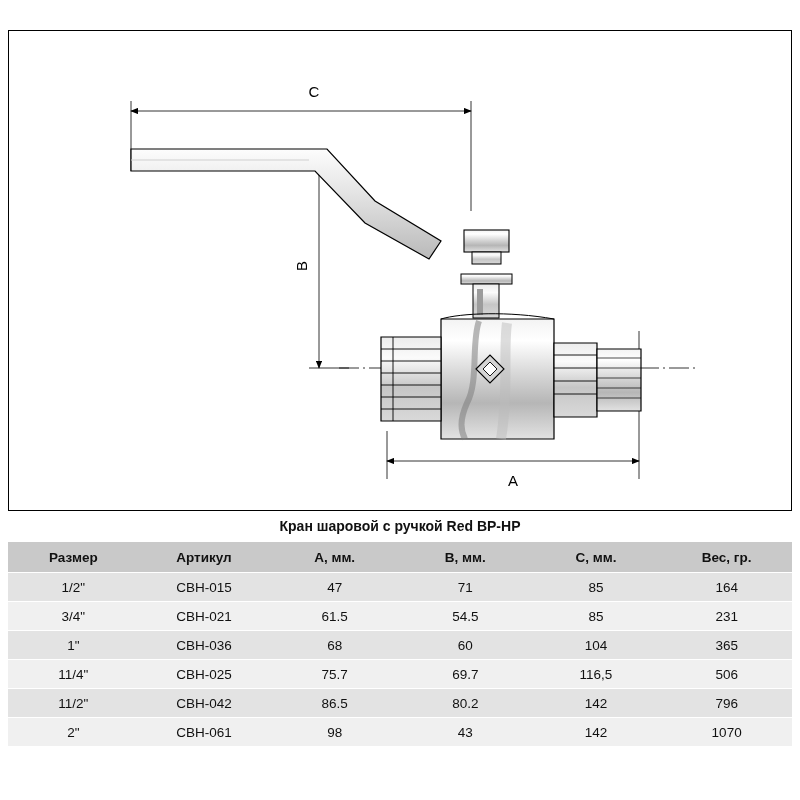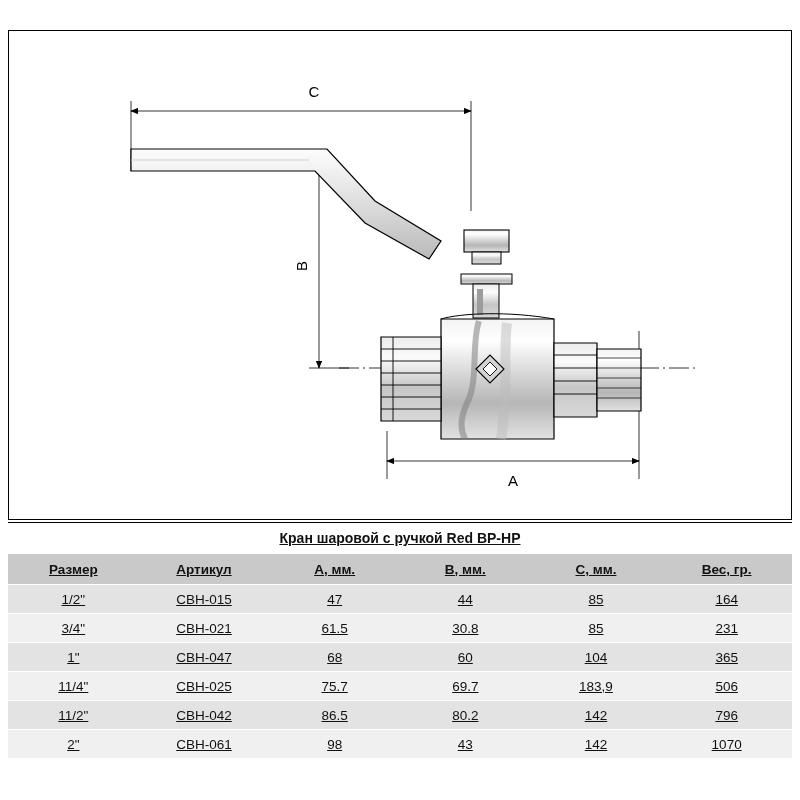--- a/index.html
+++ b/index.html
@@ -35,23 +35,22 @@
   .drawing-svg {
     position: absolute;
     left: 0;
     top: 0;
   }
 
   
   .spec-table-wrap {
     position: absolute;
     left: 8px;
-    top: 522px;
+    top: 510px;
     width: 784px;
-    text-decoration: underline;
   }
   table.spec {
     border-collapse: collapse;
     width: 784px;
     table-layout: fixed;
   }
   table.spec td, table.spec th {
     border-top: 1px solid #ffffff;
     border-bottom: 1px solid #ffffff;
     padding: 0;
@@ -211,46 +210,46 @@
           <td class="cell-num">A, мм.</td>
           <td class="cell-num">B, мм.</td>
           <td class="cell-num">C, мм.</td>
           <td class="cell-num">Вес, гр.</td>
         </tr>
 
         <tr class="row-a">
           <td>1/2"</td>
           <td>CBH-015</td>
           <td>47</td>
-          <td>44</td>
+          <td>71</td>
           <td>85</td>
           <td>164</td>
         </tr>
         <tr class="row-b">
           <td>3/4"</td>
           <td>CBH-021</td>
           <td>61.5</td>
-          <td>30.8</td>
+          <td>54.5</td>
           <td>85</td>
           <td>231</td>
         </tr>
         <tr class="row-a">
           <td>1"</td>
-          <td>CBH-047</td>
+          <td>CBH-036</td>
           <td>68</td>
           <td>60</td>
           <td>104</td>
           <td>365</td>
         </tr>
         <tr class="row-b">
           <td>11/4"</td>
           <td>CBH-025</td>
           <td>75.7</td>
           <td>69.7</td>
-          <td>183,9</td>
+          <td>116,5</td>
           <td>506</td>
         </tr>
         <tr class="row-a">
           <td>11/2"</td>
           <td>CBH-042</td>
           <td>86.5</td>
           <td>80.2</td>
           <td>142</td>
           <td>796</td>
         </tr>

